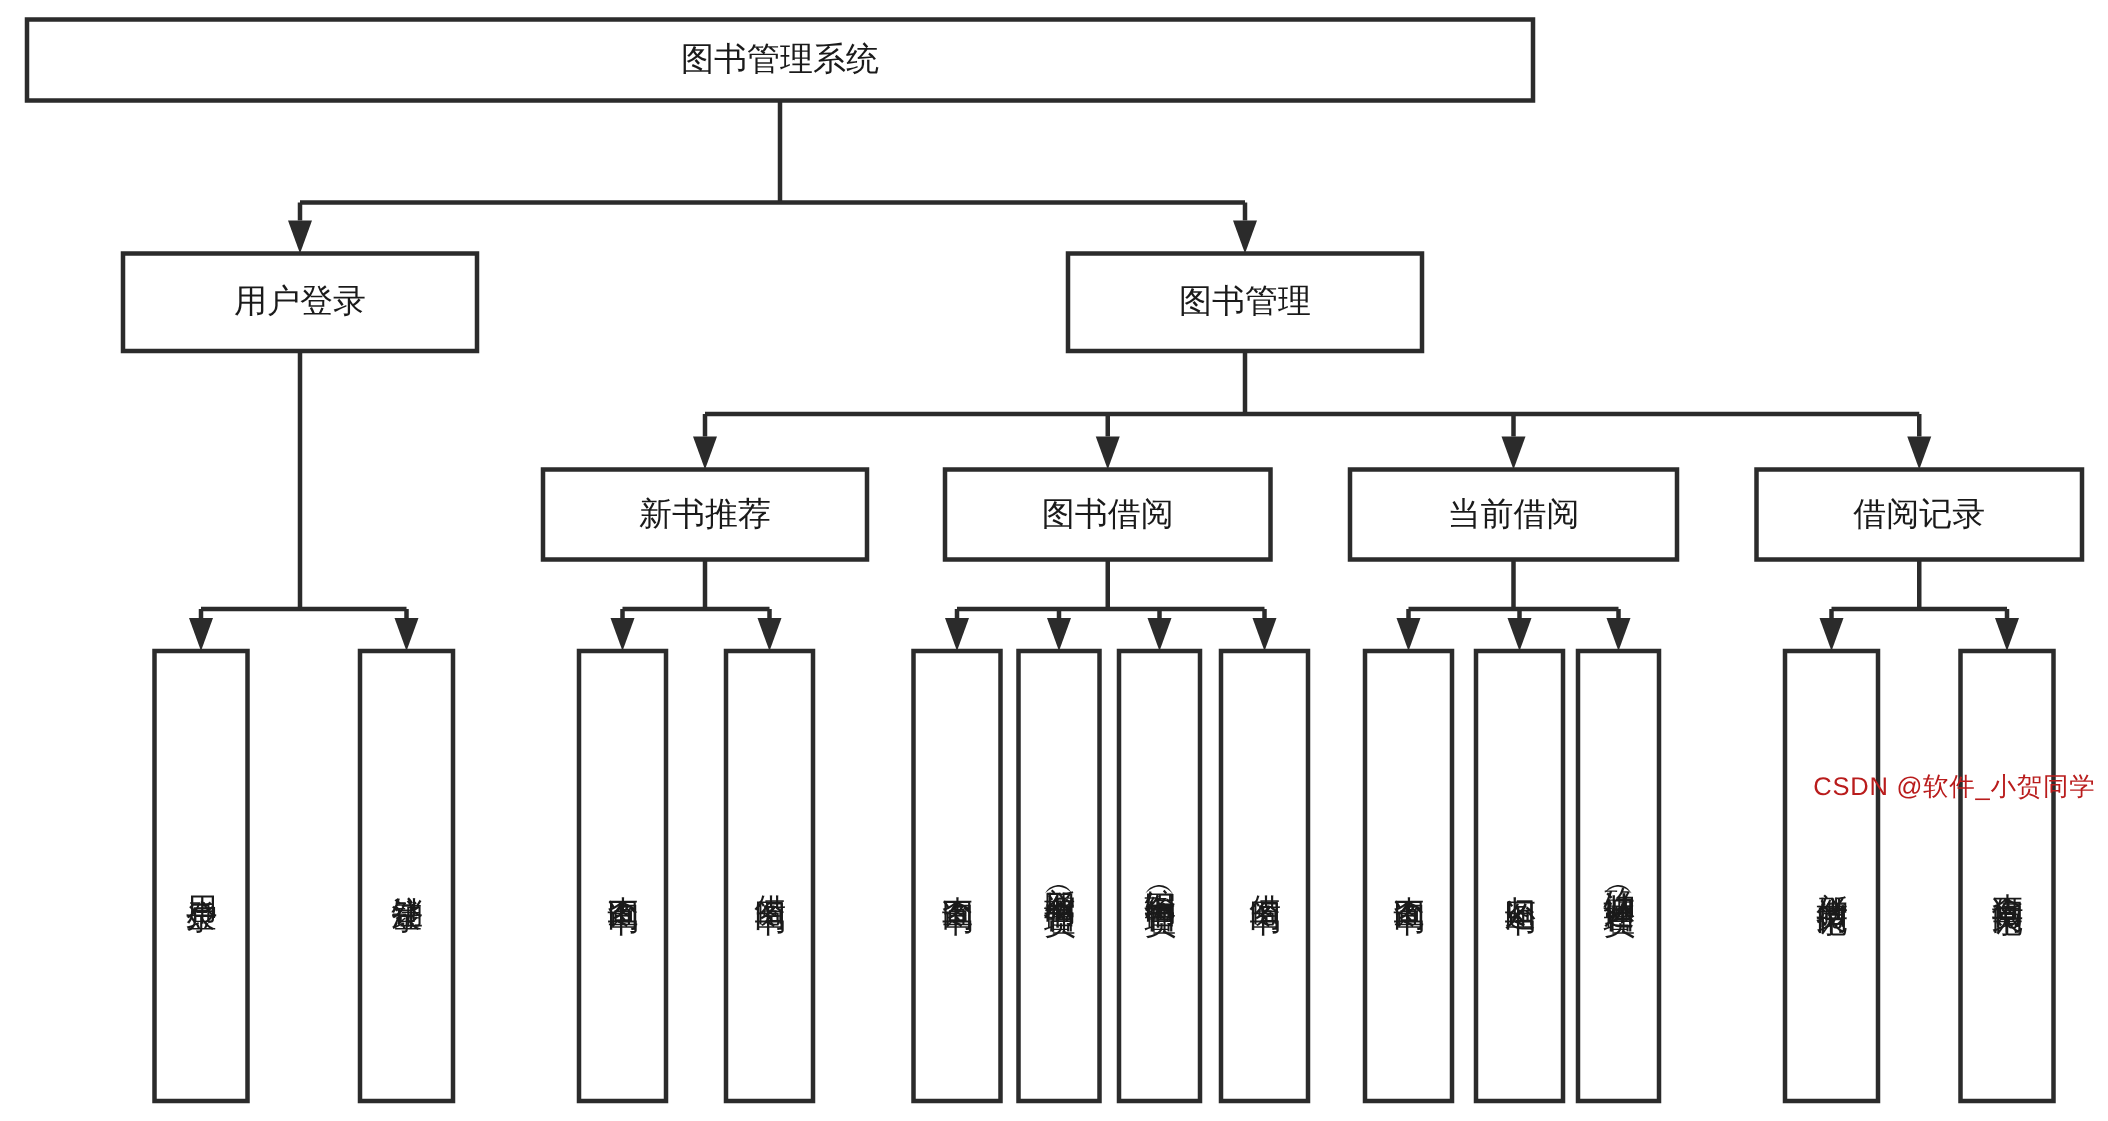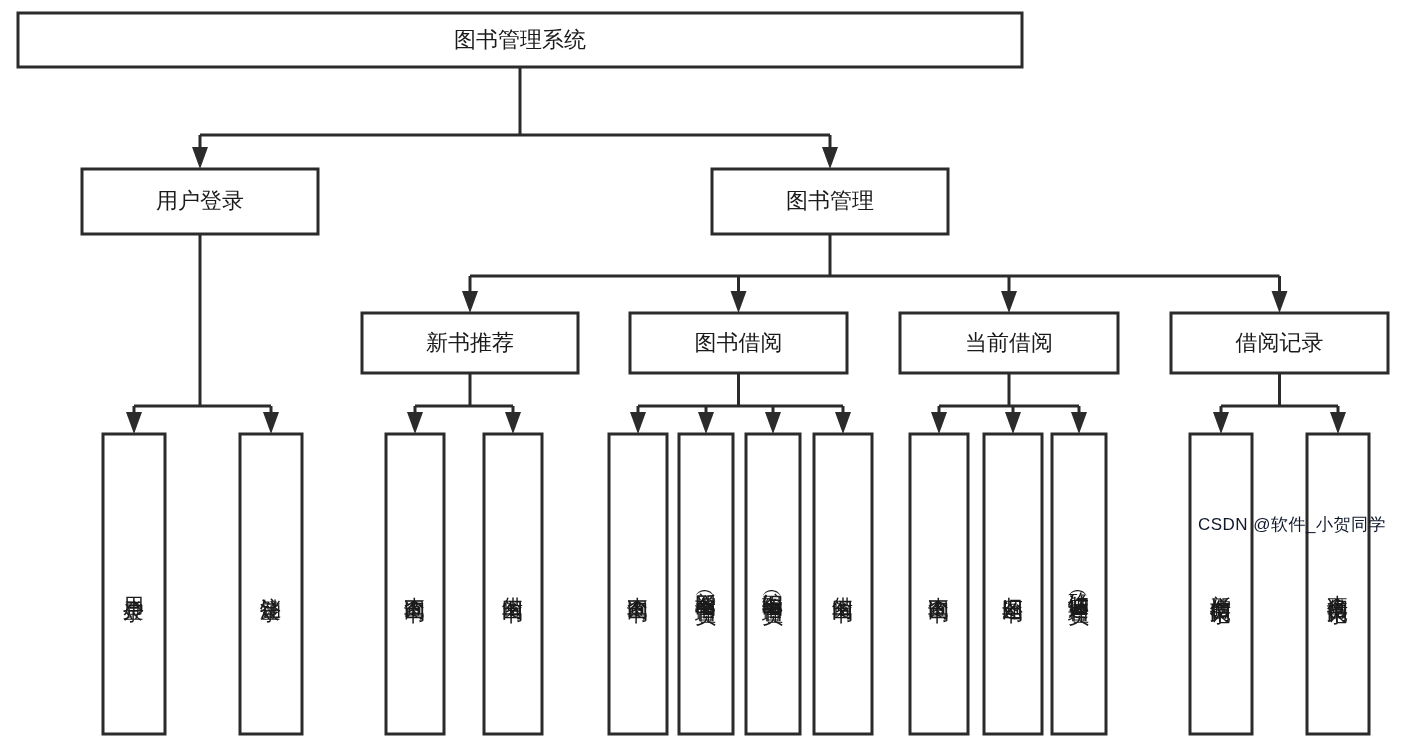--- a/index.html
+++ b/index.html
@@ -62,25 +62,25 @@
   }
   .leaf-label-wrap {
     position: absolute;
     display: flex;
     align-items: center;
     justify-content: center;
     pointer-events: none;
   }
   .watermark {
     position: absolute;
-    right: 19px;
+    right: 8px;
     bottom: 6px;
     font-family: "Liberation Sans", "DejaVu Sans", sans-serif;
     font-size: 17px;
-    color: #0f172a;
+    color: #b91c1c;
     white-space: nowrap;
     letter-spacing: 0.5px;
   }
 </style>
 </head>
 <body>
 
 <div id="diagram-root">
 
   <svg id="chart-svg" viewBox="0 0 1405 747">

